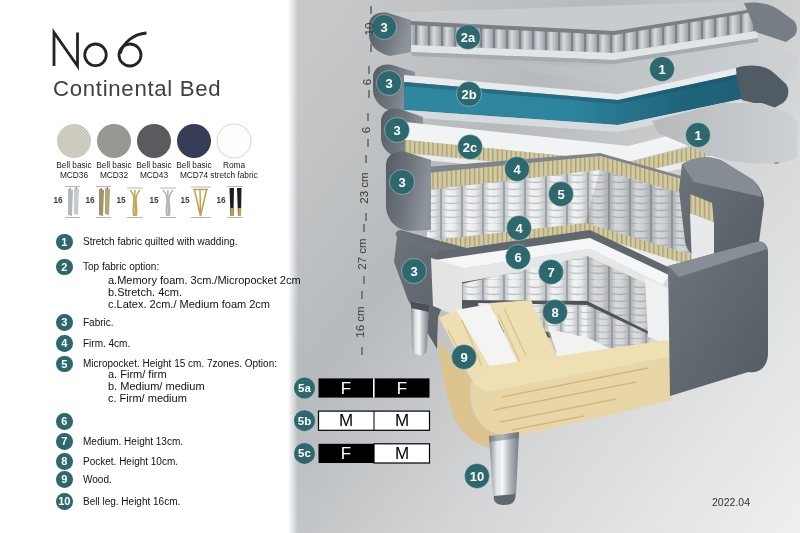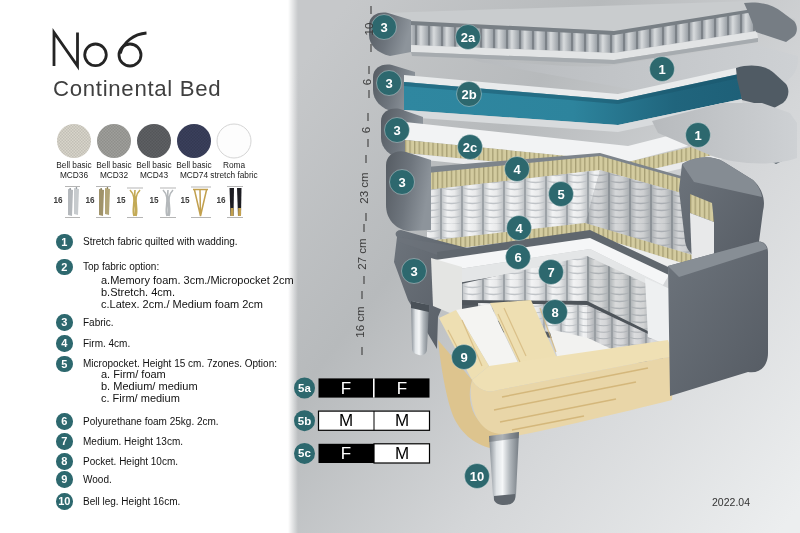--- a/index.html
+++ b/index.html
@@ -3,21 +3,21 @@
 <meta charset="utf-8">
 <style>
   html,body{margin:0;padding:0;}
   body{width:800px;height:533px;overflow:hidden;background:#fff;
        font-family:"Liberation Sans", sans-serif;}
   #stage{position:absolute;left:0;top:0;width:800px;height:533px;}
   .li{position:absolute;left:56px;display:flex;align-items:center;}
   .num{width:16.5px;height:16.5px;border-radius:50%;background:#2d686e;color:#fff;
        font-size:11px;font-weight:bold;text-align:center;line-height:17px;margin-right:10.5px;flex:none;}
   .txt{font-size:10px;color:#111;white-space:nowrap;}
-  .sub{position:absolute;left:101px;font-size:11px;color:#111;white-space:nowrap;}
+  .sub{position:absolute;left:108px;font-size:11px;color:#111;white-space:nowrap;}
 </style>
 </head>
 <body>
 <svg id="stage" viewBox="0 0 800 533" xmlns="http://www.w3.org/2000/svg">
 <defs>
   <linearGradient id="bgGrad" x1="0" y1="0.15" x2="1" y2="0.95">
     <stop offset="0" stop-color="#c6c8ca"></stop>
     <stop offset="0.3" stop-color="#b7babc"></stop>
     <stop offset="0.62" stop-color="#d4d6d8"></stop>
     <stop offset="1" stop-color="#eceeef"></stop>
@@ -425,29 +425,28 @@
 <div class="li" style="top:335px">
     <span class="num">4</span>
     <span class="txt">Firm. 4cm.</span>
   </div>
 
 <div class="li" style="top:355.5px">
     <span class="num">5</span>
     <span class="txt">Micropocket. Height 15 cm. 7zones. Option:</span>
   </div>
 
-<div class="sub" style="top:367.5px">a. Firm/ foam</div>
+<div class="sub" style="top:367.5px">a. Firm/ firm</div>
 
 <div class="sub" style="top:380px">b. Medium/ medium</div>
 
 <div class="sub" style="top:392px">c. Firm/ medium</div>
 
 <div class="li" style="top:413px">
     <span class="num">6</span>
-    <span class="txt">Polyurethane foam 25kg. 2cm.</span>
   </div>
 
 <div class="li" style="top:433px">
     <span class="num">7</span>
     <span class="txt">Medium. Height 13cm.</span>
   </div>
 
 <div class="li" style="top:453px">
     <span class="num">8</span>
     <span class="txt">Pocket. Height 10cm.</span>

